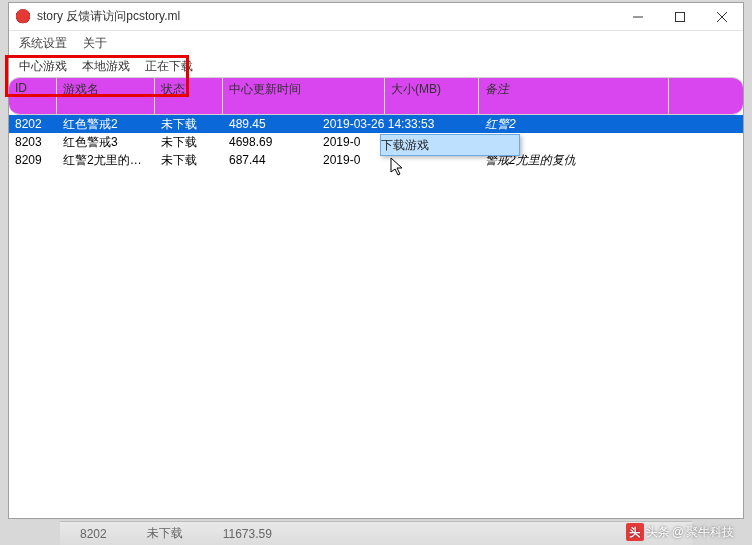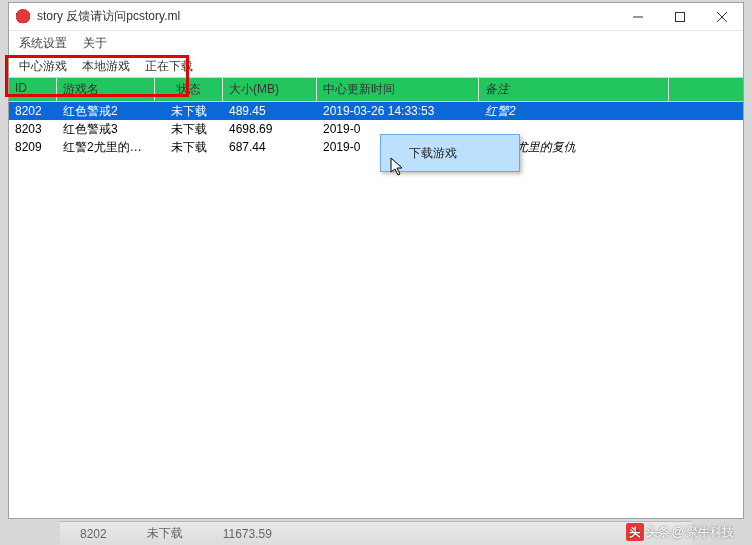--- a/index.html
+++ b/index.html
@@ -11,34 +11,34 @@
     .win-btn { width: 42px; height: 28px; display: flex; align-items: center; justify-content: center; color: #333; }
     .menubar { height: 24px; display: flex; align-items: center; padding-left: 10px; gap: 16px; color: #404040; }
     .menubar span { cursor: default; }
     .tabs-row { height: 22px; position: relative; display: flex; align-items: center; padding-left: 10px; gap: 15px; color: #333; }
     .search-row { height: 28px; display: flex; align-items: center; padding: 0 10px 0 12px; position: relative; }
     .search-label { color: #333; }
     .search-input { flex: 1; height: 20px; border: 1px solid #7a7a7a; margin-left: 2px; padding: 0 4px; background: #fff; color: #222; }
     .search-count { margin-left: 6px; color: #333; white-space: nowrap; }
     .red-box { position: absolute; border: 3px solid #e60000; pointer-events: none; }
     .red-box.main { left: -4px; top: 52px; width: 184px; height: 42px; }
-    .grid-header { height: 25px; background: #22c55e; border-top: 1px solid #d0d0d0; border-bottom: 1px solid #d0d0d0; display: flex; }
+    .grid-header { height: 38px; background: #d946ef; border-top: 1px solid #d0d0d0; border-bottom: 1px solid #d0d0d0; display: flex; border-radius: 11px; }
     .gh-cell { border-right: 1px solid #e0e0e0; padding: 3px 6px; color: #333; overflow: hidden; white-space: nowrap; }
     .grid-body { flex: 1; overflow: auto; background: #fff; position: relative; }
     .row { height: 18px; display: flex; align-items: center; }
     .row.selected { background: #0a68d8; color: #fff; }
     .cell { padding: 0 6px; overflow: hidden; white-space: nowrap; text-overflow: ellipsis; }
     .c-id { width: 48px; }
     .c-name { width: 98px; }
-    .c-status { width: 68px; text-align: center; }
+    .c-status { width: 68px; }
     .c-size { width: 94px; }
     .c-date { width: 162px; }
     .c-remark { width: 190px; font-style: italic; }
     .context-menu { position: absolute; left: 380px; top: 134px; width: 140px; background: #f4f4f4; border: 1px solid #9a9a9a; box-shadow: 2px 2px 4px rgba(0,0,0,.25); z-index: 10; }
-    .cm-item { height: 38px; display: flex; align-items: center; padding-left: 28px; color: #222; position: relative; }
+    .cm-item { height: 22px; display: flex; align-items: center; color: #222; position: relative; }
     .cm-item.hover { background: #bde0ff; border: 1px solid #6aa8e8; margin: -1px; }
     .cursor-arrow { position: absolute; left: 390px; top: 157px; z-index: 20; pointer-events: none; }
     .watermark { position: absolute; right: 18px; bottom: 4px; color: #fff; font-size: 15px; display: flex; align-items: center; gap: 2px; text-shadow: 0 0 3px rgba(0,0,0,.6); }
     .watermark .tlogo { width: 18px; height: 18px; background: #e73a3a; color: #fff; font-weight: bold; font-size: 11px; display: flex; align-items: center; justify-content: center; border-radius: 2px; }
     .bottom-strip { position: absolute; left: 60px; bottom: 0; right: 60px; height: 24px; background: linear-gradient(#e9e9e9,#dcdcdc); border-top: 1px solid #bcbcbc; display: flex; align-items: center; gap: 40px; padding: 0 20px; color: #666; font-size: 11px; overflow: hidden; }
   </style>
 </head>
 <body>
 
 <div class="bottom-strip">
@@ -77,22 +77,22 @@
     <span>中心游戏</span>
     <span>本地游戏</span>
     <span>正在下载</span>
   </div>
 
 
   <div class="grid-header">
     <div class="gh-cell c-id">ID</div>
     <div class="gh-cell c-name">游戏名</div>
     <div class="gh-cell c-status">状态</div>
+    <div class="gh-cell c-date">中心更新时间</div>
     <div class="gh-cell c-size">大小(MB)</div>
-    <div class="gh-cell c-date">中心更新时间</div>
     <div class="gh-cell c-remark">备注</div>
   </div>
 
   <div class="grid-body">
     <div class="row selected">
       <div class="cell c-id">8202</div>
       <div class="cell c-name">红色警戒2</div>
       <div class="cell c-status">未下载</div>
       <div class="cell c-size">489.45</div>
       <div class="cell c-date">2019-03-26 14:33:53</div>

